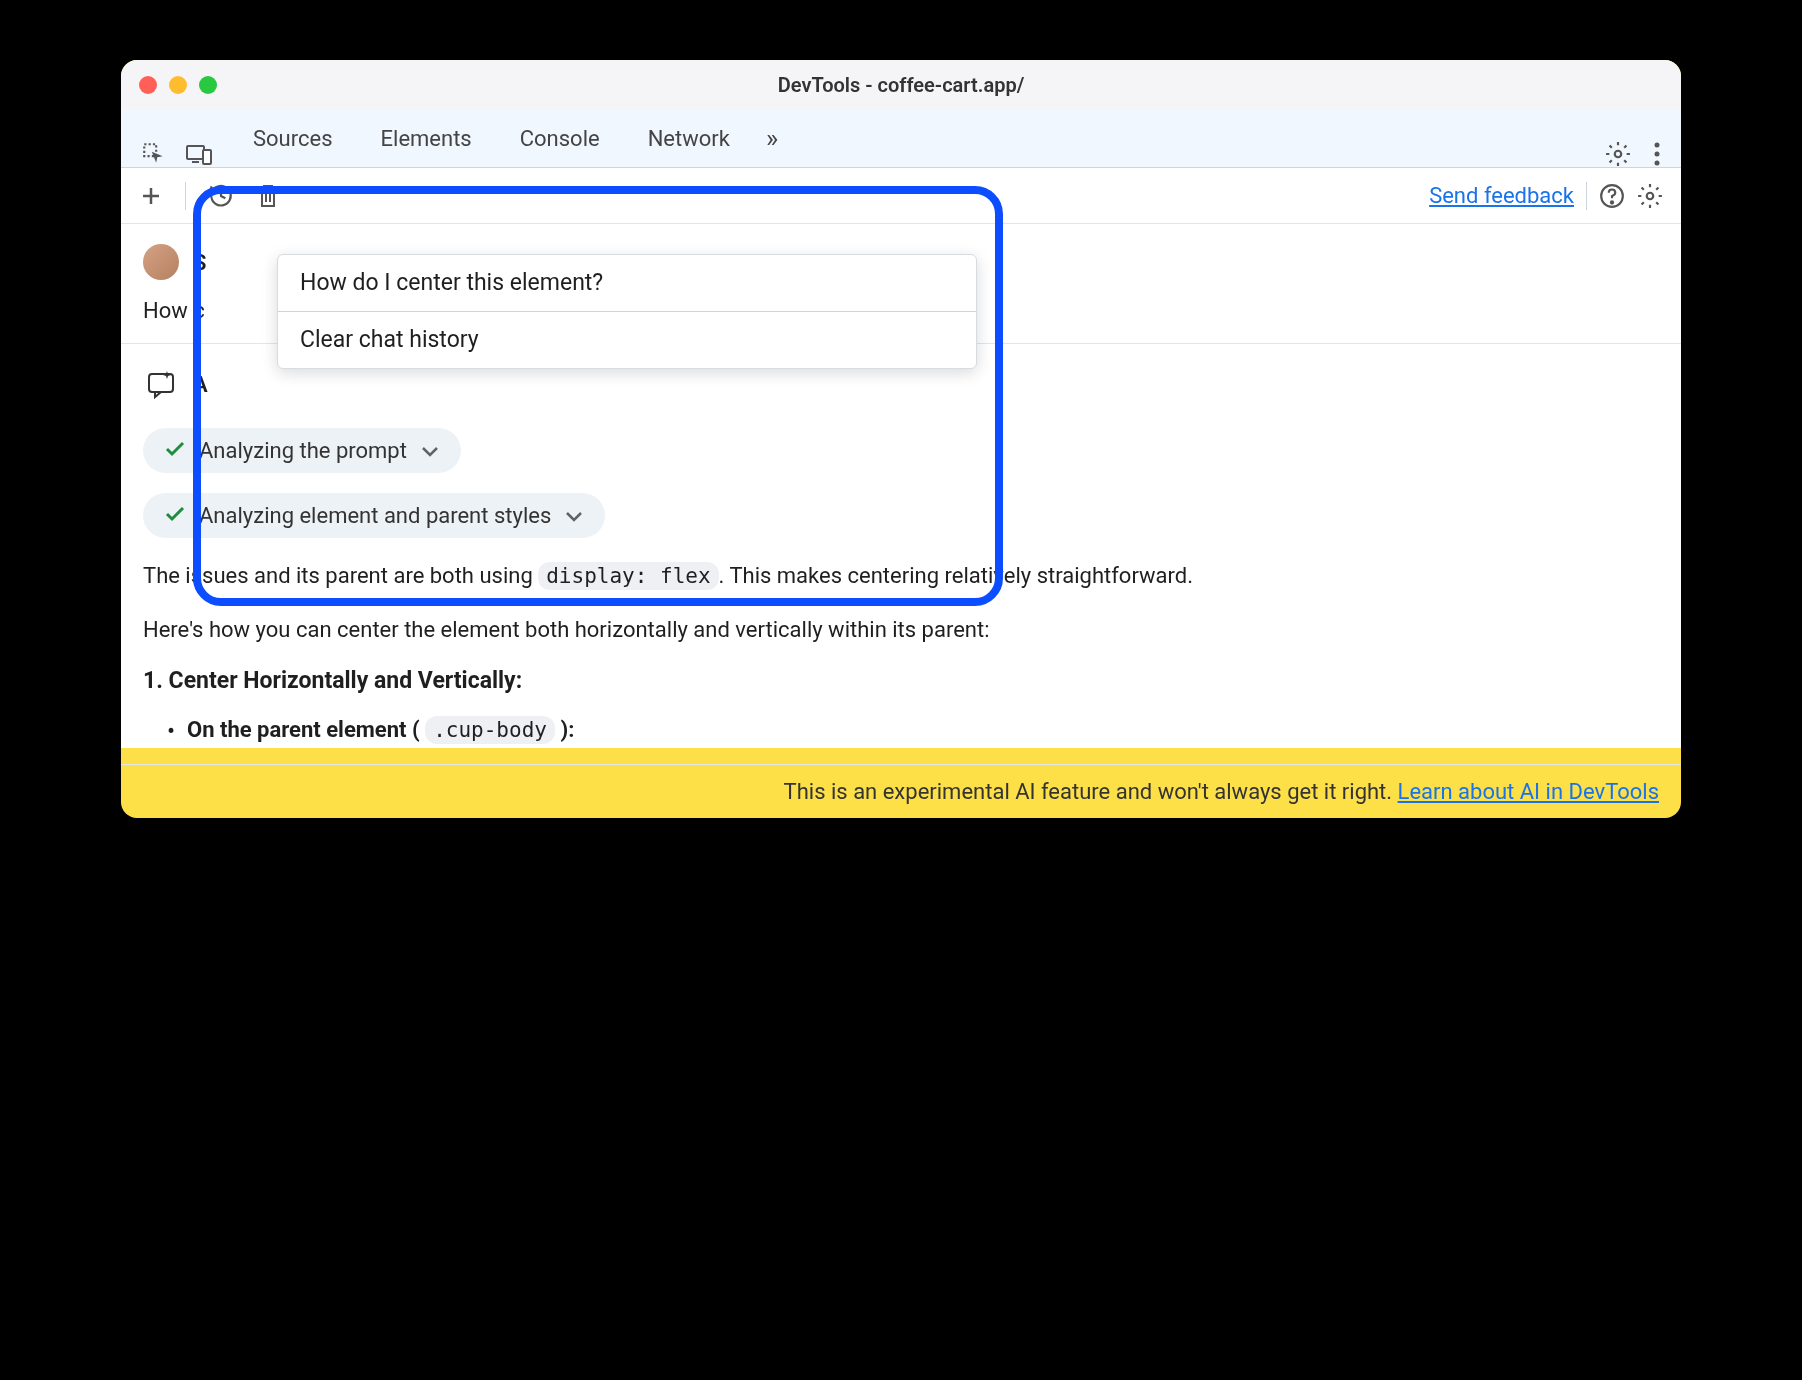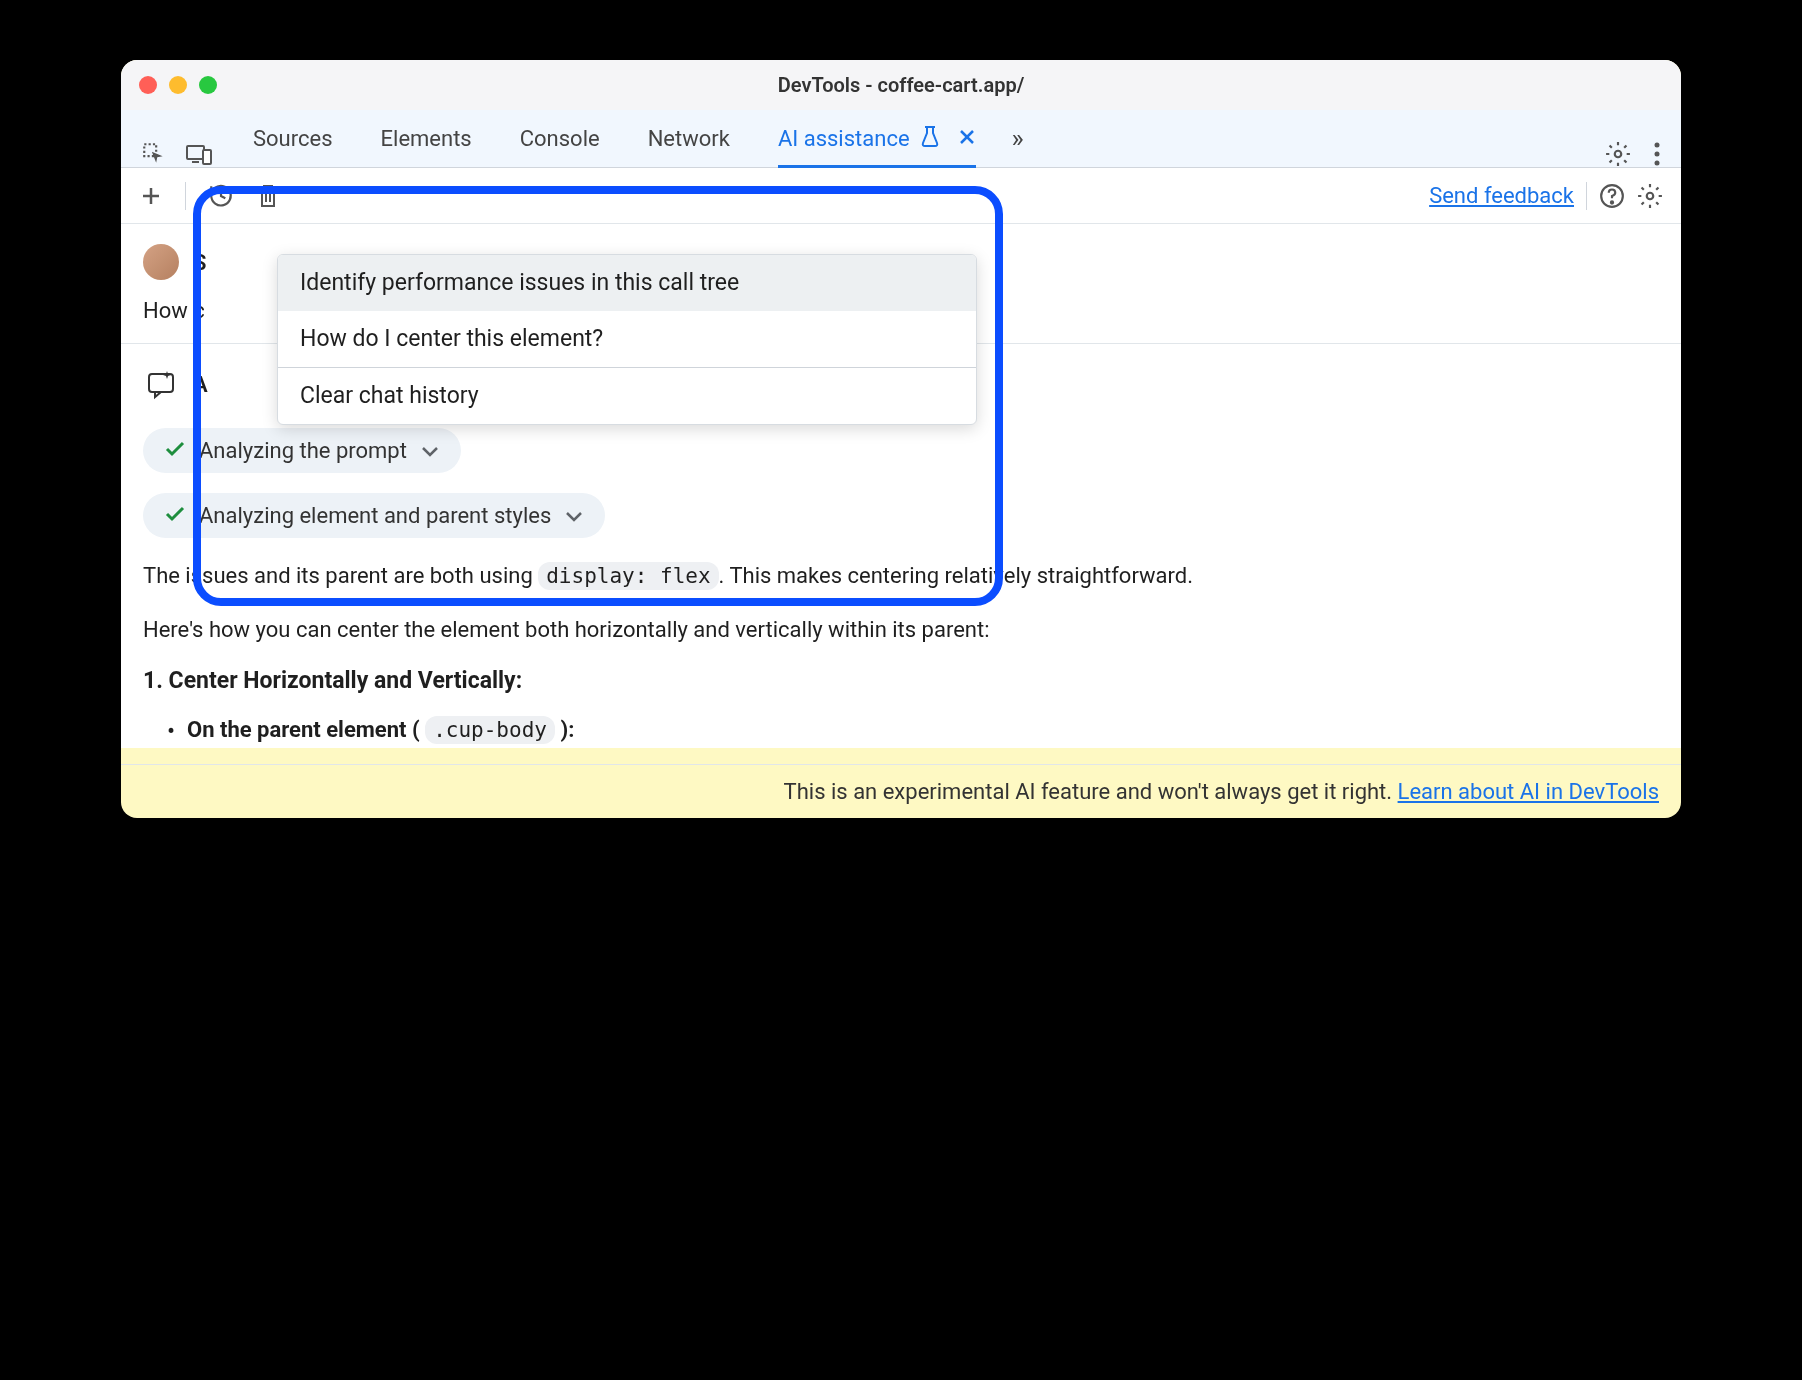--- a/index.html
+++ b/index.html
@@ -12,21 +12,21 @@
       font-family: -apple-system, BlinkMacSystemFont, "Segoe UI", Roboto, Helvetica, Arial, sans-serif;
       width: 1802px;
       height: 1380px;
       display: flex;
       align-items: flex-start;
       justify-content: center;
       padding-top: 60px;
     }
     .window {
       width: 1560px;
-      background: #fef9c3;
+      background: #fde047;
       border-radius: 16px;
       overflow: hidden;
       box-shadow: 0 20px 60px rgba(0,0,0,0.5);
       position: relative;
     }
     .titlebar {
       height: 50px;
       background: #f5f5f7;
       display: flex;
       align-items: center;
@@ -345,34 +345,20 @@
             <line x1="7" y1="20" x2="14" y2="20"></line>
             <rect x="18" y="8" width="8" height="14" rx="1" fill="#fff"></rect>
           </svg>
       </span>
     </div>
     <div class="tabs">
       <div class="tab">Sources</div>
       <div class="tab">Elements</div>
       <div class="tab">Console</div>
       <div class="tab">Network</div>
-      <div class="tab active">
-        <span>AI assistance</span>
-        <span>
-          <svg width="20" height="22" viewBox="0 0 20 22" fill="none" stroke="#1a73e8" stroke-width="2">
-              <path d="M7 2 L7 8 L3 18 Q2 21 5 21 L15 21 Q18 21 17 18 L13 8 L13 2 M5 2 L15 2"></path>
-            </svg>
-        </span>
-        <span class="tab-close-x">
-          <svg width="18" height="18" viewBox="0 0 18 18" stroke="#1a73e8" stroke-width="2.5">
-              <line x1="3" y1="3" x2="15" y2="15"></line>
-              <line x1="15" y1="3" x2="3" y2="15"></line>
-            </svg>
-        </span>
-      </div>
       <div class="tab-more">
         <span>»</span>
       </div>
     </div>
     <div class="toolbar-right">
       <span class="icon-btn">
         <svg width="26" height="26" viewBox="0 0 24 24" fill="none" stroke="currentColor" stroke-width="2">
             <circle cx="12" cy="12" r="3"></circle>
             <path d="M12 1 L12 4 M12 20 L12 23 M4.2 4.2 L6.3 6.3 M17.7 17.7 L19.8 19.8 M1 12 L4 12 M20 12 L23 12 M4.2 19.8 L6.3 17.7 M17.7 6.3 L19.8 4.2"></path>
           </svg>
@@ -494,21 +480,20 @@
         <span class="bold">):</span>
       </li>
     </ul>
   </div>
 
   <div class="footer">
     <span>This is an experimental AI feature and won't always get it right. </span><a href="#">Learn about AI in DevTools</a>
   </div>
 
   <div class="dropdown-menu">
-    <div class="dropdown-item highlighted">Identify performance issues in this call tree</div>
     <div class="dropdown-item">How do I center this element?</div>
     <div class="dropdown-divider"></div>
     <div class="dropdown-item">Clear chat history</div>
   </div>
 
   <div class="highlight-box"></div>
 
 </div>
 
 </body></html>

